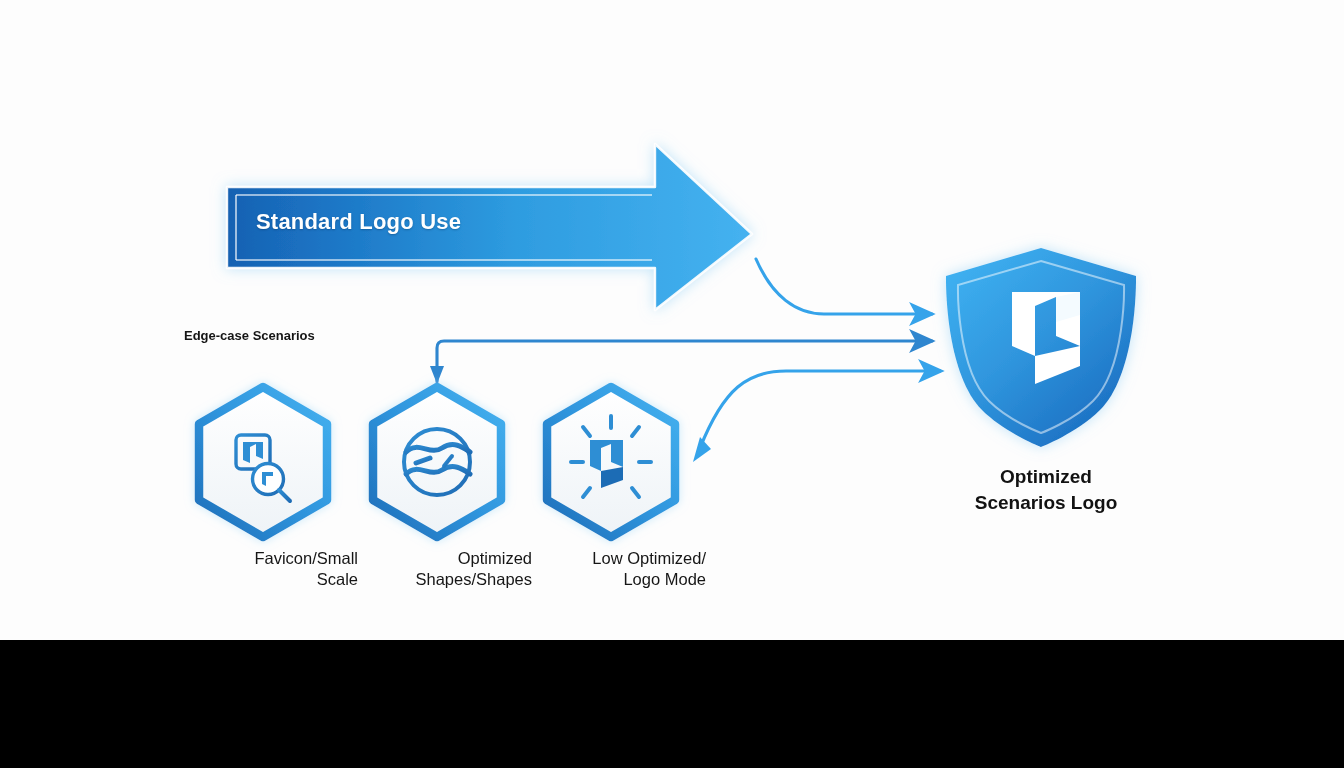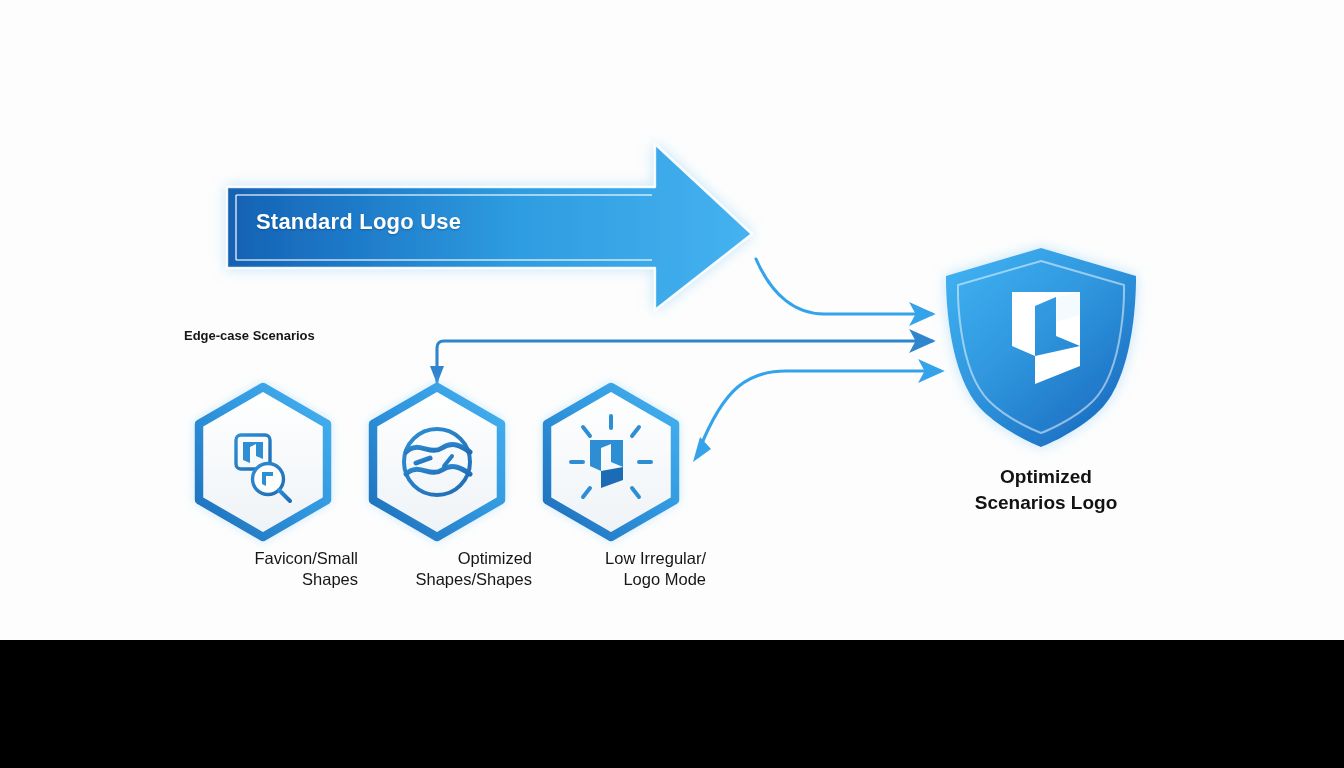--- a/index.html
+++ b/index.html
@@ -229,30 +229,30 @@
         </g>
       </g>
     </svg>
 
     <div id="banner-label">Standard Logo Use</div>
 
     <div class="txt" id="edge-case-heading">Edge-case Scenarios</div>
 
     <div class="hex-caption" style="left:168px; top:548px;">
       <span>Favicon/Small</span><br>
-      <span>Shapes</span>
+      <span>Scale</span>
     </div>
 
     <div class="hex-caption" style="left:342px; top:548px;">
       <span>Optimized</span><br>
       <span>Shapes/Shapes</span>
     </div>
 
     <div class="hex-caption" style="left:516px; top:548px;">
-      <span>Low Irregular/</span><br>
+      <span>Low Optimized/</span><br>
       <span>Logo Mode</span>
     </div>
 
     <div id="optimized-caption">
       <span>Optimized</span><br>
       <span>Scenarios Logo</span>
     </div>
 
   </div>
 

